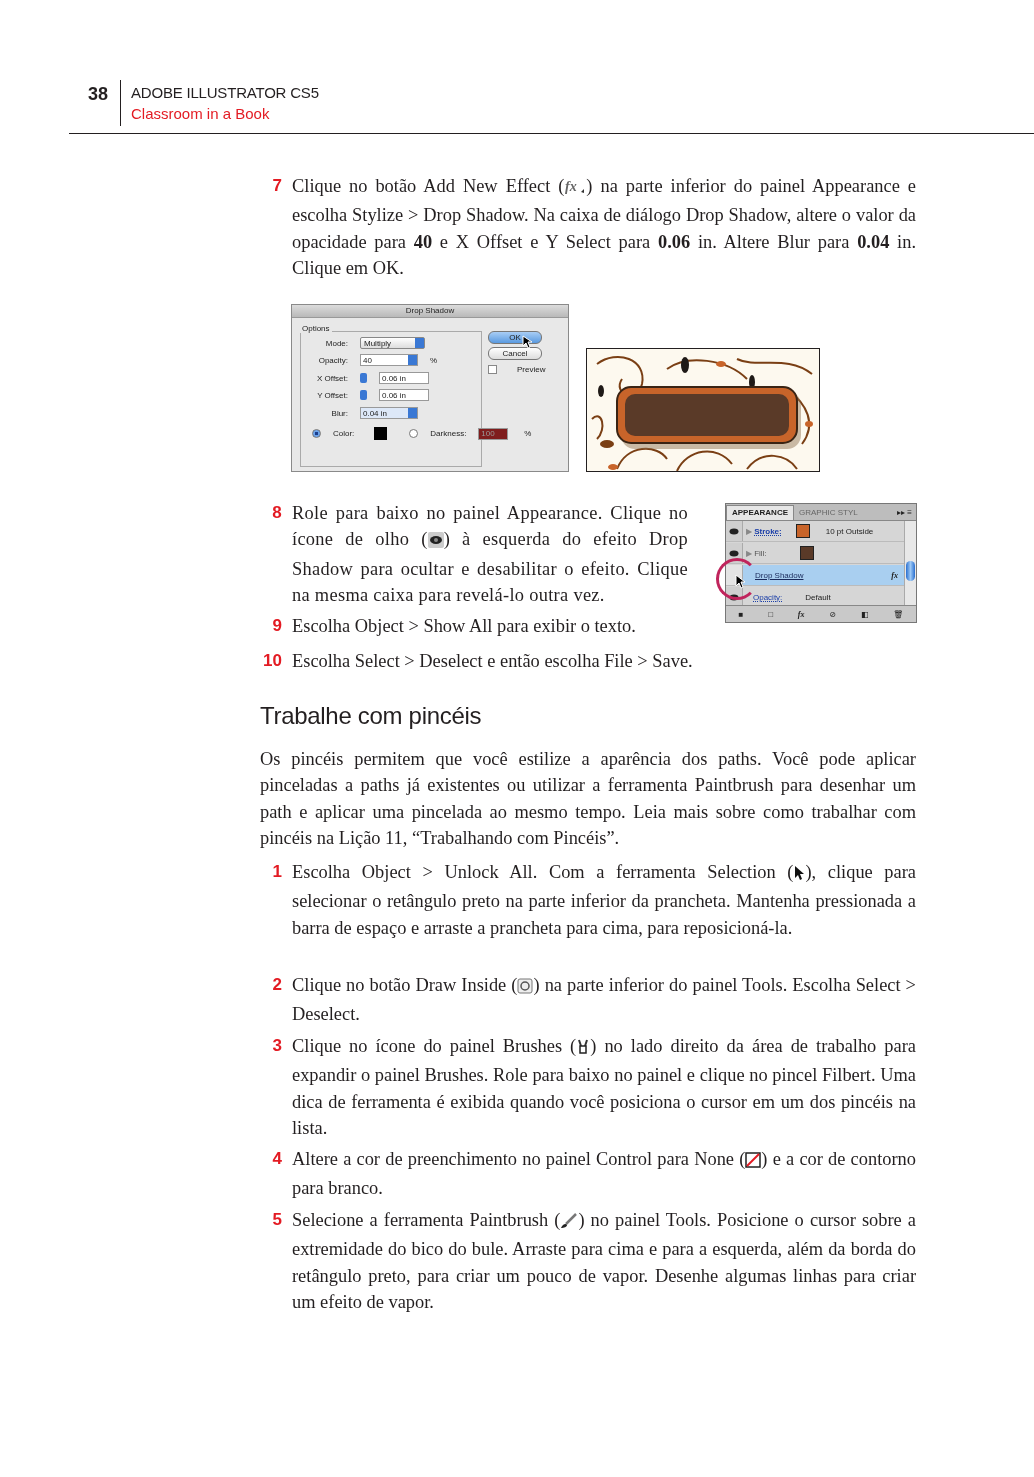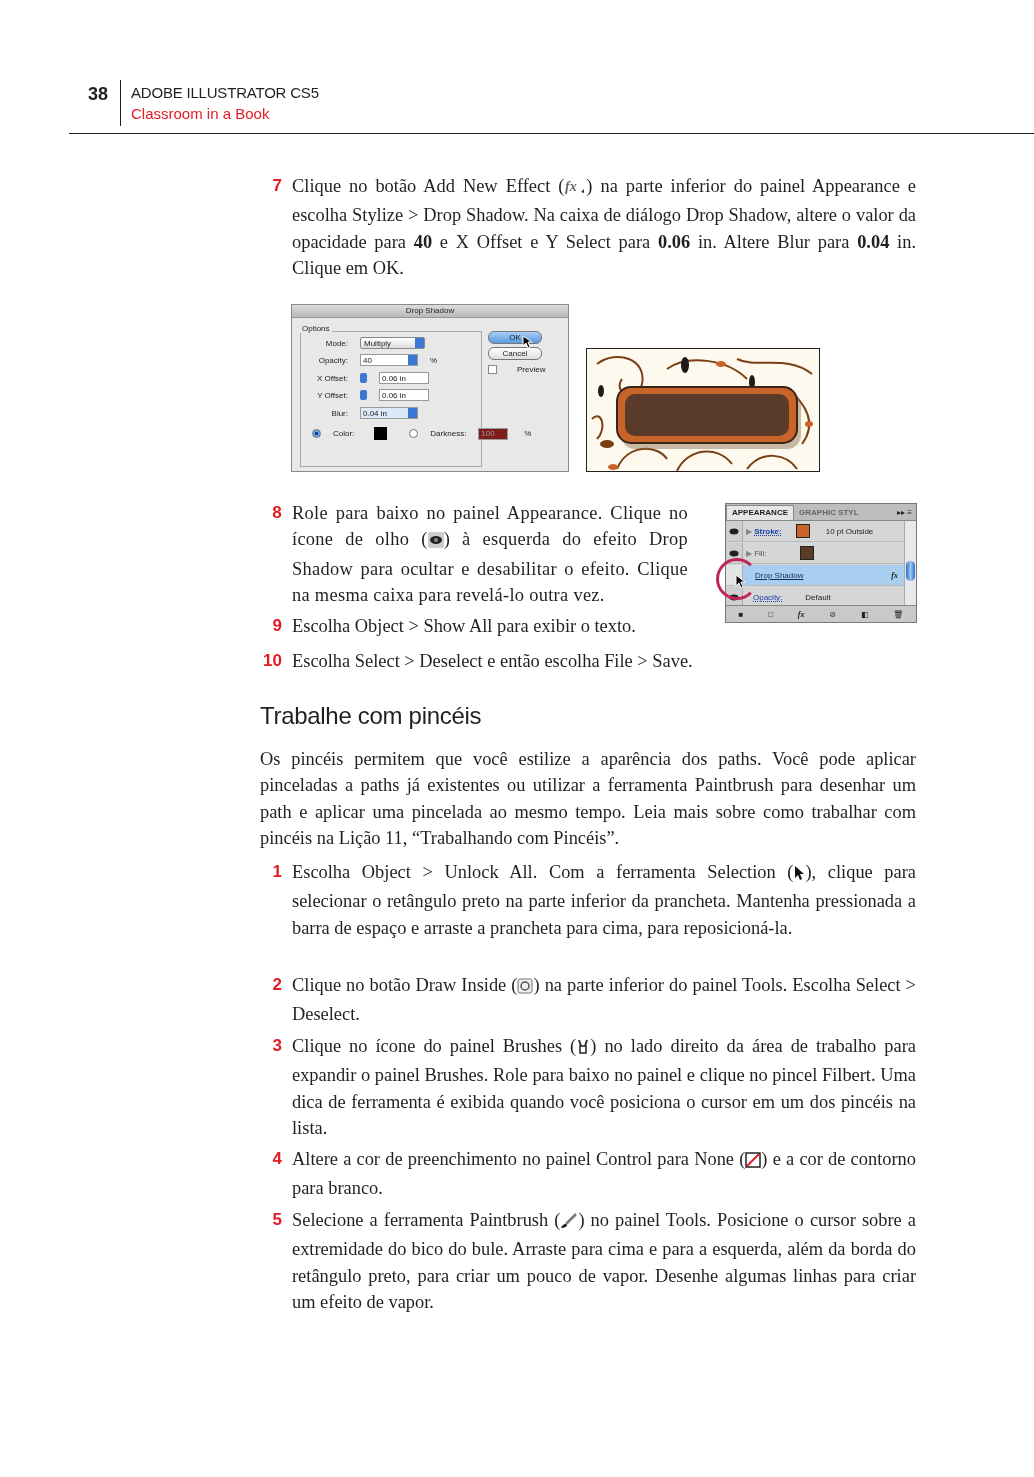--- a/index.html
+++ b/index.html
@@ -39,21 +39,21 @@
   .radio.on{background:radial-gradient(#1a3e8c 35%,#6aa2ea 40%);}
 
   
   .art{position:absolute;left:586px;top:348px;width:232px;height:122px;border:1px solid #231f20;background:#fdf9ef;overflow:hidden;}
 
   
   .ap{position:absolute;left:725px;top:503px;width:190px;height:118px;background:#d6d6d6;border:1px solid #777;font-family:"Liberation Sans","DejaVu Sans",sans-serif;font-size:8px;color:#222;overflow:hidden;}
   .ap-tabs{height:16px;background:#bdbdbd;display:flex;align-items:flex-end;border-bottom:1px solid #888;}
   .ap-tab{padding:0 5px;height:14px;line-height:14px;font-size:8px;}
   .ap-tab.act{background:#e6e6e6;border:1px solid #888;border-bottom:none;font-weight:bold;}
-  .ap-tab.in{color:#666;font-weight:bold;}
+  .ap-tab.in{color:#666;font-weight:normal;}
   .ap-row{position:absolute;left:0;width:178px;height:20px;border-bottom:1px solid #bbb;display:flex;align-items:center;}
   .ap-eye{width:16px;height:20px;border-right:1px solid #aaa;display:flex;align-items:center;justify-content:center;background:#cfcfcf;}
   .ap-name{margin-left:10px;color:#1a3ea8;text-decoration:underline dotted;}
   .ap-sw{width:12px;height:12px;border:1px solid #222;margin-left:14px;}
   .ap-foot{position:absolute;left:0;bottom:0;width:190px;height:16px;background:#c9c9c9;border-top:1px solid #888;display:flex;justify-content:space-around;align-items:center;font-size:8px;}
   .ap-scroll{position:absolute;right:0;top:17px;width:11px;height:84px;background:#e8e8e8;border-left:1px solid #aaa;}
   .ap-thumb{position:absolute;right:1px;top:57px;width:9px;height:20px;border-radius:5px;background:linear-gradient(90deg,#2a6fd0,#9cc8f5,#2a6fd0);}
   .ring{position:absolute;left:716px;top:558px;width:36px;height:36px;border:3px solid #c0245c;border-radius:50%;border-right-color:transparent;}
 </style>
 </head>

